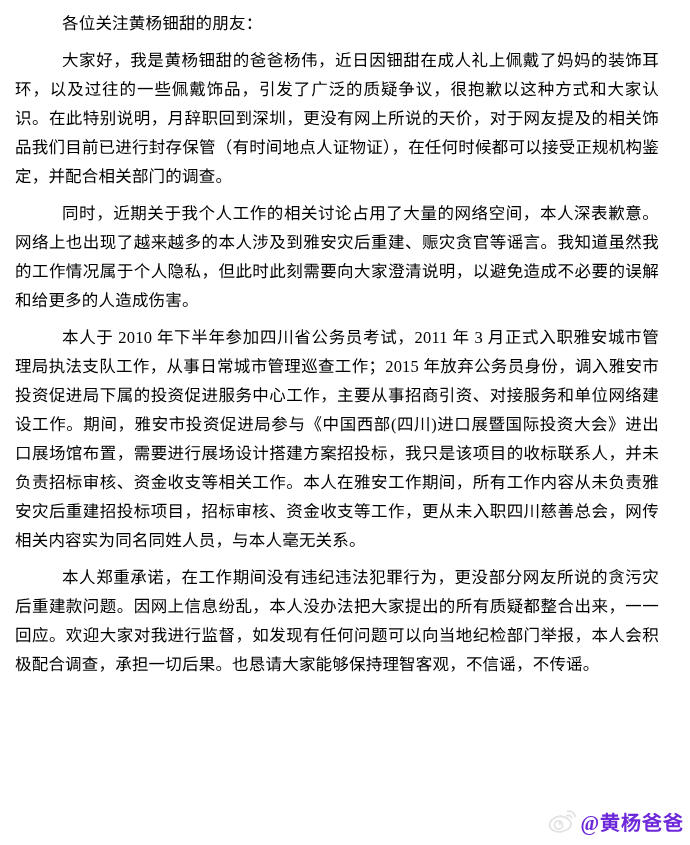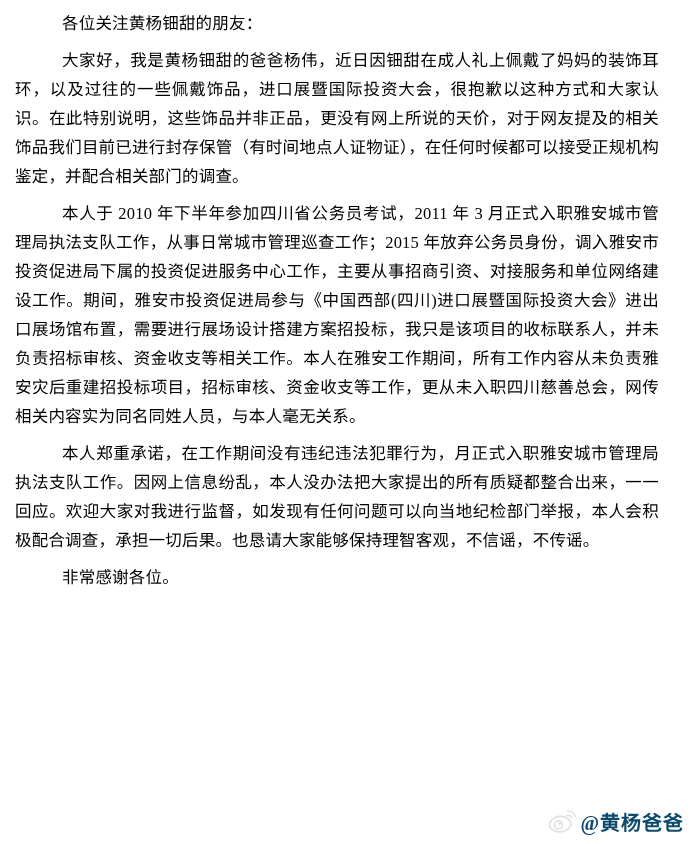--- a/index.html
+++ b/index.html
@@ -34,42 +34,42 @@
     word-break: break-all;
     font-family: Liberation Serif, serif;
   }
   .watermark {
     position: absolute;
     right: 6px;
     bottom: 9px;
     display: flex;
     align-items: center;
     gap: 3px;
-    color: #0c4a6e;
+    color: #6d28d9;
     font-size: 20px;
     font-weight: bold;
     letter-spacing: 1px;
     user-select: none;
     margin-top: 16px;
   }
   .watermark .wb-icon {
     display: inline-block;
     width: 30px;
     height: 27px;
   }
 </style>
 </head>
 <body>
 
 <div class="doc">
   <p>各位关注黄杨钿甜的朋友：</p>
-  <p>大家好，我是黄杨钿甜的爸爸杨伟，近日因钿甜在成人礼上佩戴了妈妈的装饰耳环，以及过往的一些佩戴饰品，进口展暨国际投资大会，很抱歉以这种方式和大家认识。在此特别说明，这些饰品并非正品，更没有网上所说的天价，对于网友提及的相关饰品我们目前已进行封存保管（有时间地点人证物证），在任何时候都可以接受正规机构鉴定，并配合相关部门的调查。</p>
+  <p>大家好，我是黄杨钿甜的爸爸杨伟，近日因钿甜在成人礼上佩戴了妈妈的装饰耳环，以及过往的一些佩戴饰品，引发了广泛的质疑争议，很抱歉以这种方式和大家认识。在此特别说明，月辞职回到深圳，更没有网上所说的天价，对于网友提及的相关饰品我们目前已进行封存保管（有时间地点人证物证），在任何时候都可以接受正规机构鉴定，并配合相关部门的调查。</p>
+  <p>同时，近期关于我个人工作的相关讨论占用了大量的网络空间，本人深表歉意。网络上也出现了越来越多的本人涉及到雅安灾后重建、赈灾贪官等谣言。我知道虽然我的工作情况属于个人隐私，但此时此刻需要向大家澄清说明，以避免造成不必要的误解和给更多的人造成伤害。</p>
   <p>本人于 2010 年下半年参加四川省公务员考试，2011 年 3 月正式入职雅安城市管理局执法支队工作，从事日常城市管理巡查工作；2015 年放弃公务员身份，调入雅安市投资促进局下属的投资促进服务中心工作，主要从事招商引资、对接服务和单位网络建设工作。期间，雅安市投资促进局参与《中国西部(四川)进口展暨国际投资大会》进出口展场馆布置，需要进行展场设计搭建方案招投标，我只是该项目的收标联系人，并未负责招标审核、资金收支等相关工作。本人在雅安工作期间，所有工作内容从未负责雅安灾后重建招投标项目，招标审核、资金收支等工作，更从未入职四川慈善总会，网传相关内容实为同名同姓人员，与本人毫无关系。</p>
-  <p>本人郑重承诺，在工作期间没有违纪违法犯罪行为，月正式入职雅安城市管理局执法支队工作。因网上信息纷乱，本人没办法把大家提出的所有质疑都整合出来，一一回应。欢迎大家对我进行监督，如发现有任何问题可以向当地纪检部门举报，本人会积极配合调查，承担一切后果。也恳请大家能够保持理智客观，不信谣，不传谣。</p>
-  <p>非常感谢各位。</p>
+  <p>本人郑重承诺，在工作期间没有违纪违法犯罪行为，更没部分网友所说的贪污灾后重建款问题。因网上信息纷乱，本人没办法把大家提出的所有质疑都整合出来，一一回应。欢迎大家对我进行监督，如发现有任何问题可以向当地纪检部门举报，本人会积极配合调查，承担一切后果。也恳请大家能够保持理智客观，不信谣，不传谣。</p>
 </div>
 
 <div class="watermark">
   <span class="wb-icon">
     <svg viewBox="0 0 34 30" width="30" height="27" aria-hidden="true">
       <g fill="none" stroke="#e2e2e2" stroke-width="2" stroke-linecap="round">
         <path d="M15 9 C8 9.5 2.5 14.5 3 19.5 C3.5 24.5 10 27.5 16.5 26.5 C23 25.5 28 21.5 27.2 16.8 C26.5 12.8 21 9.5 15 9 Z"></path>
         <circle cx="13" cy="19" r="4.6"></circle>
         <path d="M22.5 8.5 C24.5 7.5 27 8.5 28 10.5"></path>
         <path d="M23.5 3.5 C27.5 2.5 31.5 5.5 32 9.5"></path>

